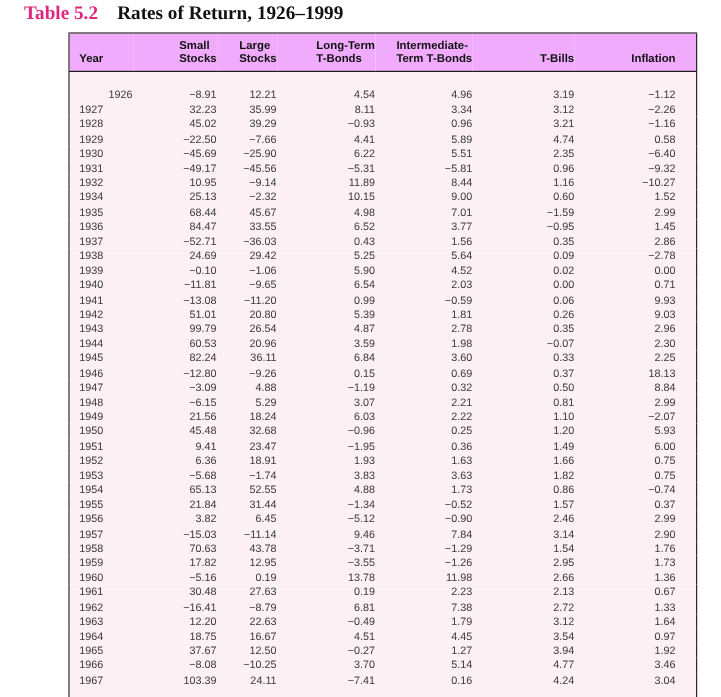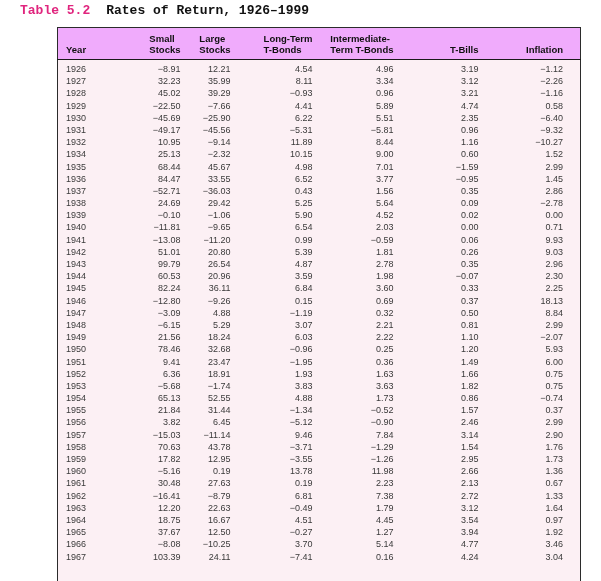--- a/index.html
+++ b/index.html
@@ -12,23 +12,23 @@
     position: relative;
     width: 601px;
     height: 581px;
     background: #ffffff;
     overflow: hidden;
   }
   .caption {
     position: absolute;
     left: 20px;
     top: 3px;
-    font-family: Liberation Mono, monospace;
+    font-family: Liberation Serif, serif;
     font-weight: bold;
-    font-size: 13px;
+    font-size: 16px;
     color: #111111;
     white-space: nowrap;
   }
   .caption .caption-label {
     color: #e0257e;
     margin-right: 16px;
   }
   .table-wrap {
     position: absolute;
     left: 57px;
@@ -64,21 +64,21 @@
   table.rates tbody td {
     background: #fcf0f4;
     font-size: 9px;
     line-height: 12.18px;
     padding: 0;
     color: #3a3a3a;
     white-space: nowrap;
   }
   table.rates tbody td.align-left { text-align: left; padding-left: 8px; }
   table.rates tbody td.align-right { text-align: right; }
-  table.rates tbody tr:first-child td { padding-top: 3px; }
+  table.rates tbody tr:first-child td { padding-top: 13px; text-align: right; }
   table.rates tbody tr:last-child td { padding-bottom: 18px; }
   table.rates td.last-col, table.rates th.last-col { padding-right: 17px; }
 </style>
 </head>
 <body>
 
 <div class="page">
 
   <div class="caption">
     <span class="caption-label">Table 5.2</span><span>Rates of Return, 1926–1999</span>
@@ -309,21 +309,21 @@
             <td class="align-left">1949</td>
             <td class="align-right">21.56</td>
             <td class="align-right">18.24</td>
             <td class="align-right">6.03</td>
             <td class="align-right">2.22</td>
             <td class="align-right">1.10</td>
             <td class="align-right last-col">−2.07</td>
           </tr>
           <tr>
             <td class="align-left">1950</td>
-            <td class="align-right">78.46</td>
+            <td class="align-right">45.48</td>
             <td class="align-right">32.68</td>
             <td class="align-right">−0.96</td>
             <td class="align-right">0.25</td>
             <td class="align-right">1.20</td>
             <td class="align-right last-col">5.93</td>
           </tr>
           <tr>
             <td class="align-left">1951</td>
             <td class="align-right">9.41</td>
             <td class="align-right">23.47</td>

